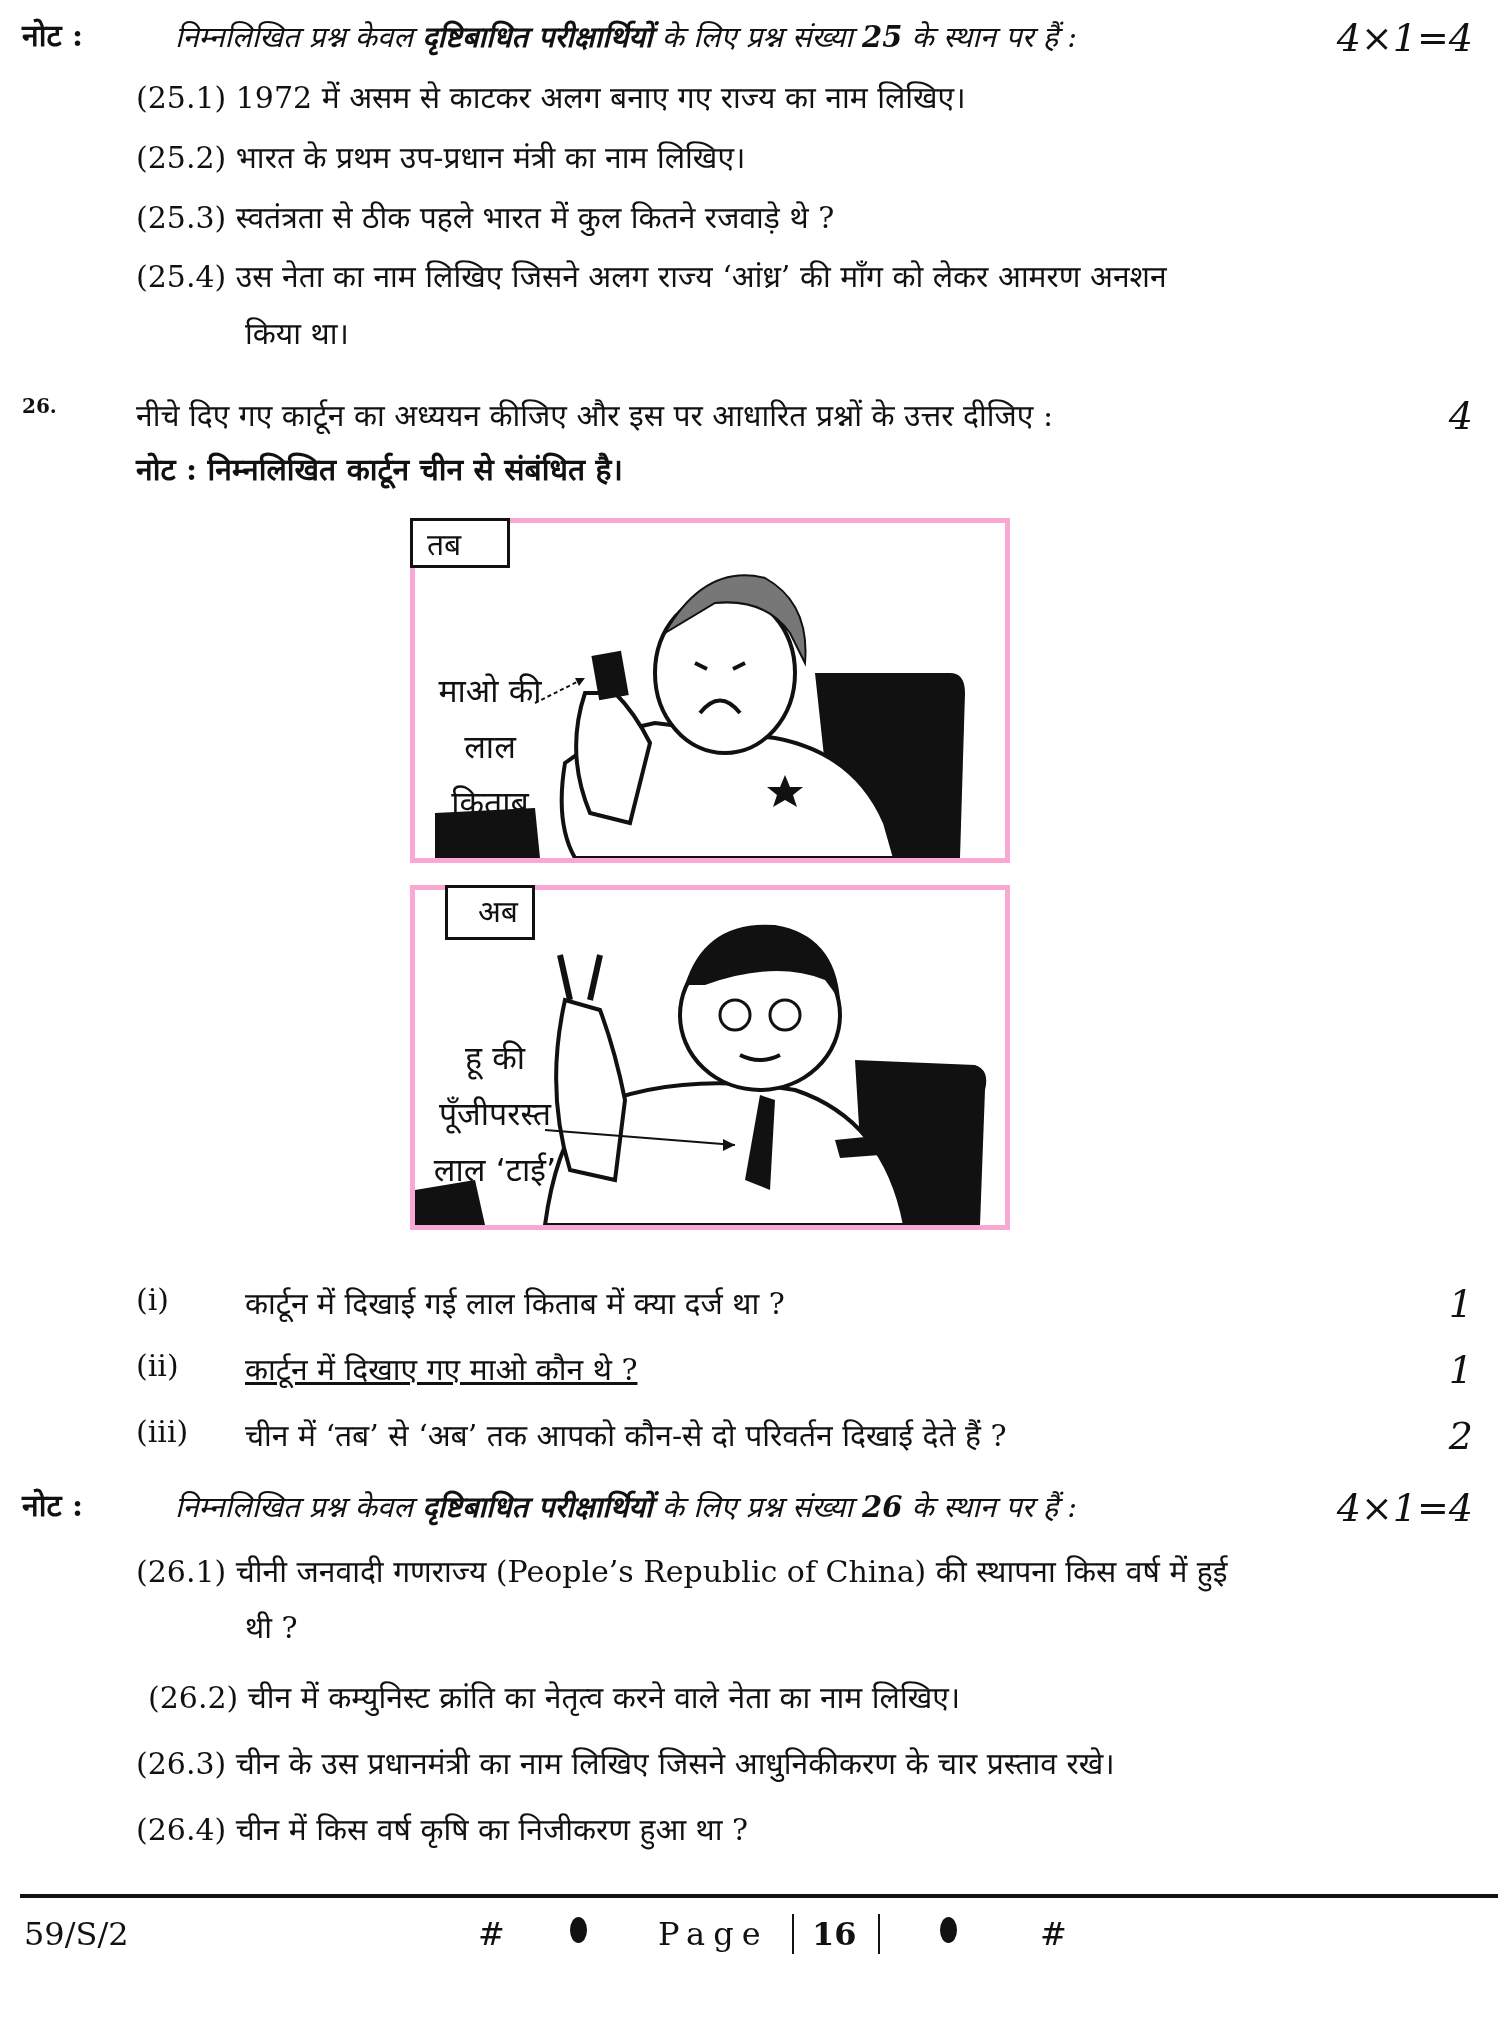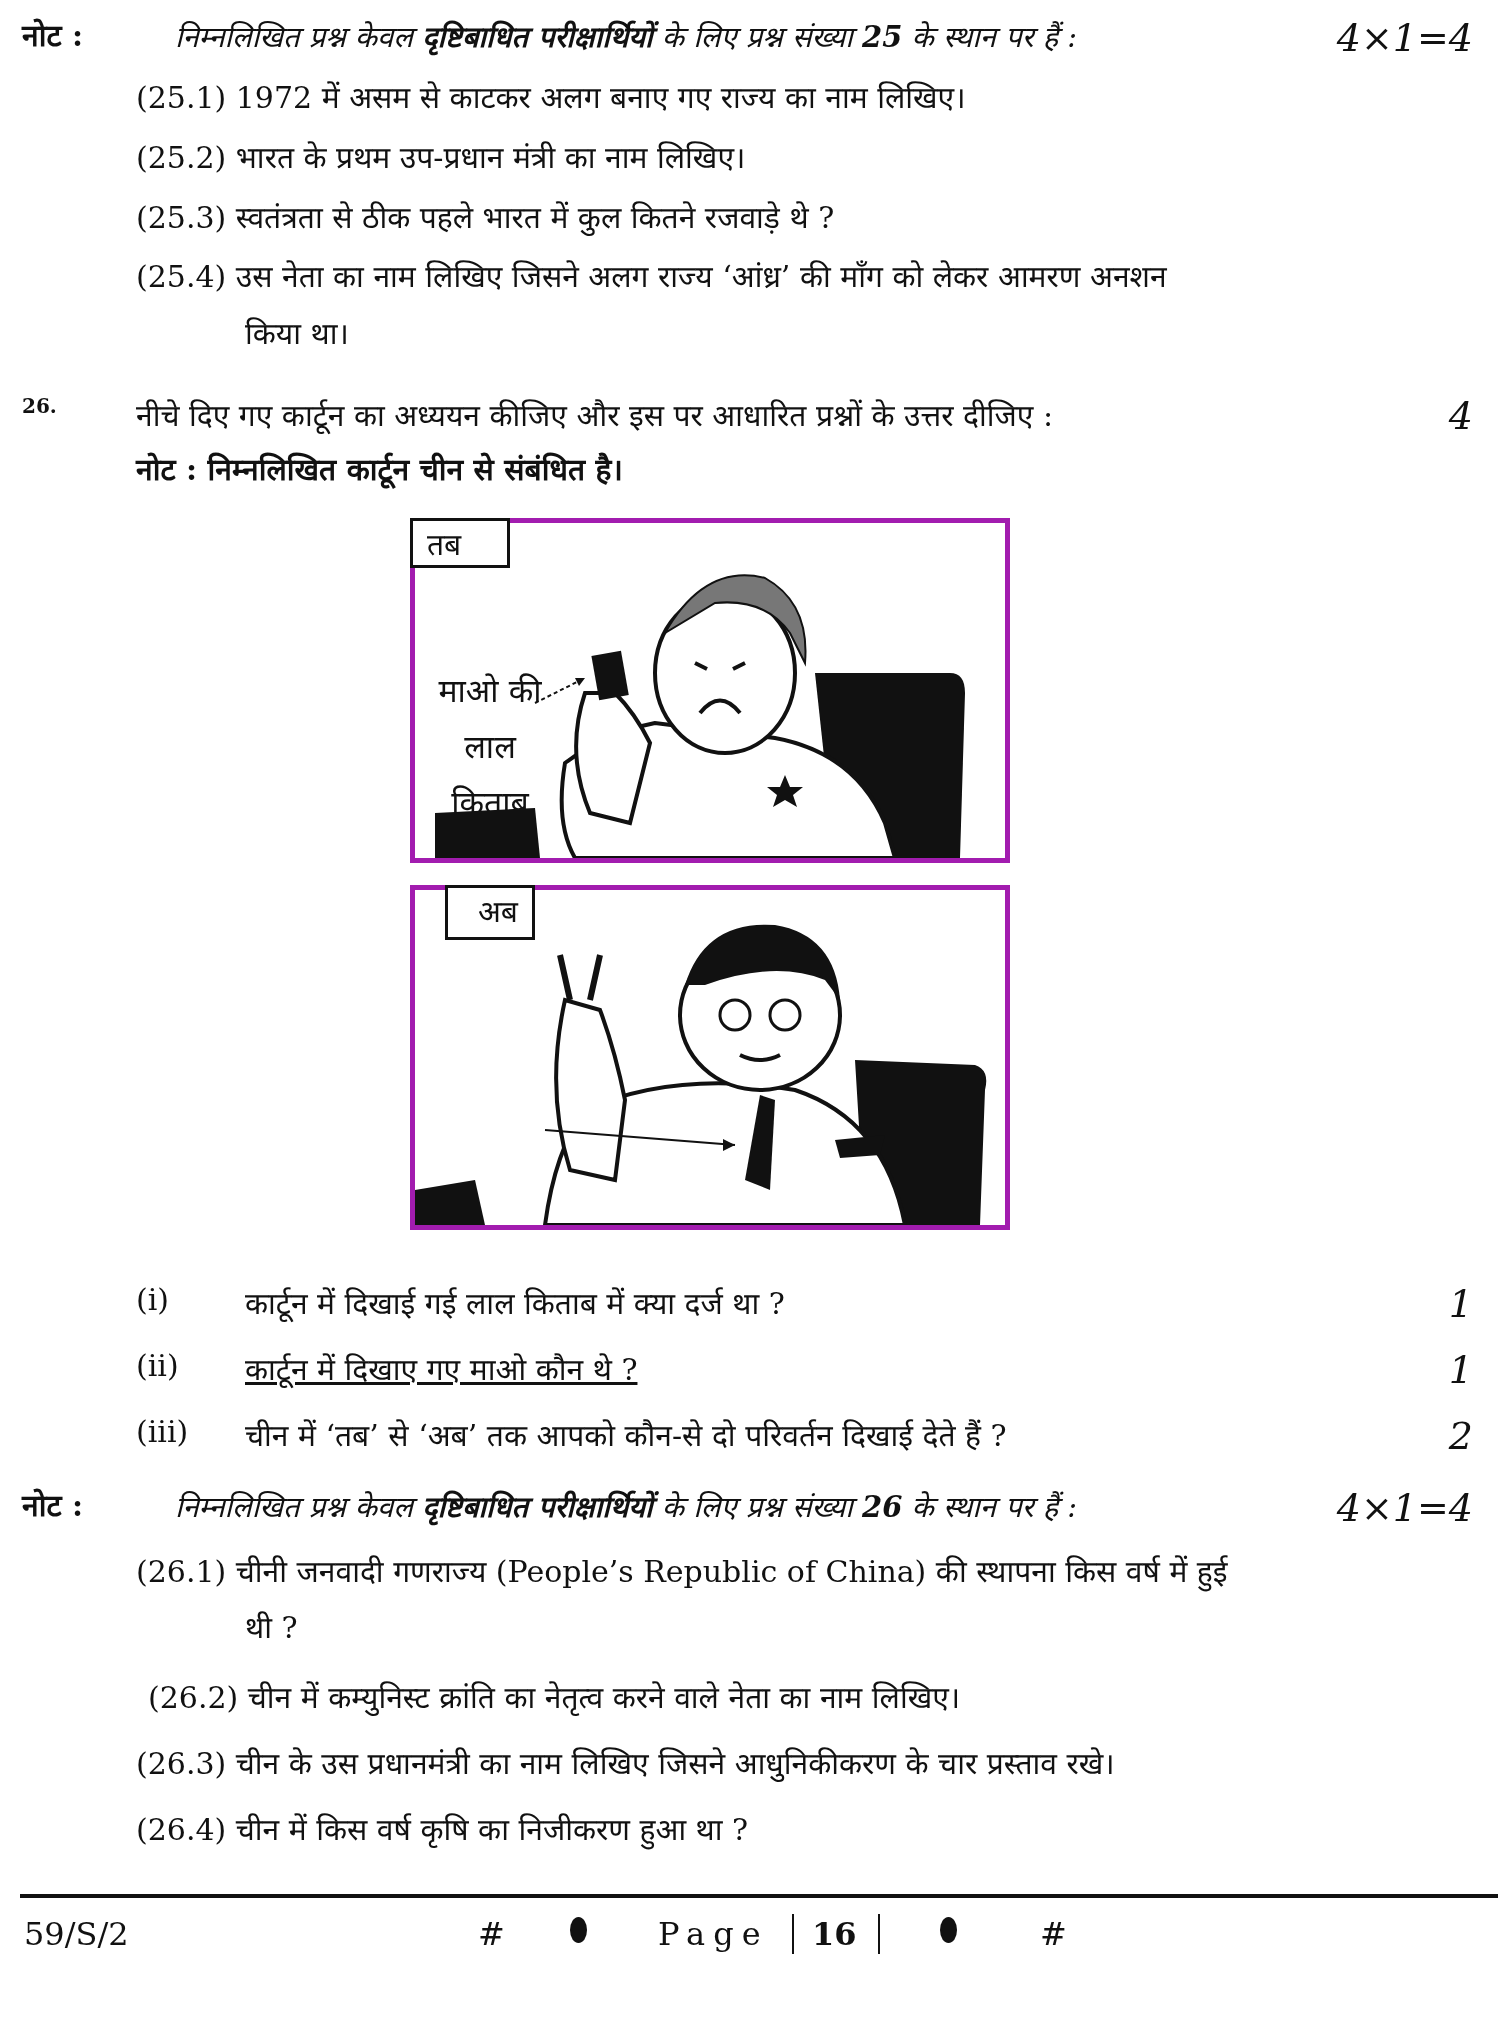--- a/index.html
+++ b/index.html
@@ -10,21 +10,21 @@
   }
   .abs { position: absolute; white-space: nowrap; }
   .note-label { font-weight: bold; font-size: 30px; }
   .note-text { font-style: italic; font-size: 29px; }
   .note-text b { font-weight: bold; }
   .marks { font-style: italic; font-size: 38px; }
   .qnum { font-weight: bold; font-size: 20px; }
   .sub { font-size: 30px; }
   
   .panel {
-    position: absolute; border: 5px solid #a21caf; background: #fff;
+    position: absolute; border: 5px solid #f9a8d4; background: #fff;
     box-sizing: border-box;
   }
   .panel-tag {
     position: absolute; border: 3px solid #111; background: #fff;
     font-size: 30px; padding: 2px 14px; box-sizing: border-box;
   }
   .caption { position: absolute; font-size: 32px; text-align: center; line-height: 56px; font-family: "DejaVu Sans", "Liberation Sans", sans-serif; }
   .footer-rule { position: absolute; left: 20px; width: 1478px; height: 4px; background: #111; top: 1894px; }
   .footer { position: absolute; top: 1915px; font-size: 32px; }
   .dot { position: absolute; width: 17px; height: 26px; background: #111; border-radius: 50%; }
@@ -73,20 +73,25 @@
 
     <path d="M370 252 l5 12 l13 0 l-10 8 l4 12 l-12 -7 l-12 7 l4 -12 l-10 -8 l13 0 z" fill="#111"></path>
 
     <path d="M120 180 L 170 155" stroke="#111" stroke-width="2" stroke-dasharray="4 3"></path>
     <path d="M170 155 l-10 0 l4 8 z" fill="#111"></path>
   </svg>
 </div>
 
 <div class="panel" style="left:410px; top:885px; width:600px; height:345px;">
   <div class="panel-tag" style="left:30px; top:-5px; width:90px; height:55px;text-align:right;">अब</div>
+  <div class="caption" style="left:0px; top:140px; width:160px;">
+    <div>हू की</div>
+    <div>पूँजीपरस्त</div>
+    <div>लाल ‘टाई’</div>
+  </div>
   <svg width="590" height="335" style="position:absolute; left:0; top:0;">
 
     <path d="M440 170 L 560 175 Q 575 180 570 200 L 565 335 L 450 335 Z" fill="#111"></path>
     <path d="M0 300 L 60 290 L 70 335 L 0 335 Z" fill="#111"></path>
 
     <path d="M170 220 Q 260 180 380 200 Q 470 230 490 335 L 130 335 Q 140 260 170 220 Z" fill="#fff" stroke="#111" stroke-width="4"></path>
 
     <path d="M150 110 Q 130 200 155 280 L 200 290 L 210 210 Q 200 160 185 120 Z" fill="#fff" stroke="#111" stroke-width="4"></path>
 
     <path d="M155 110 L 145 65 M175 110 L 185 65" stroke="#111" stroke-width="6"></path>

